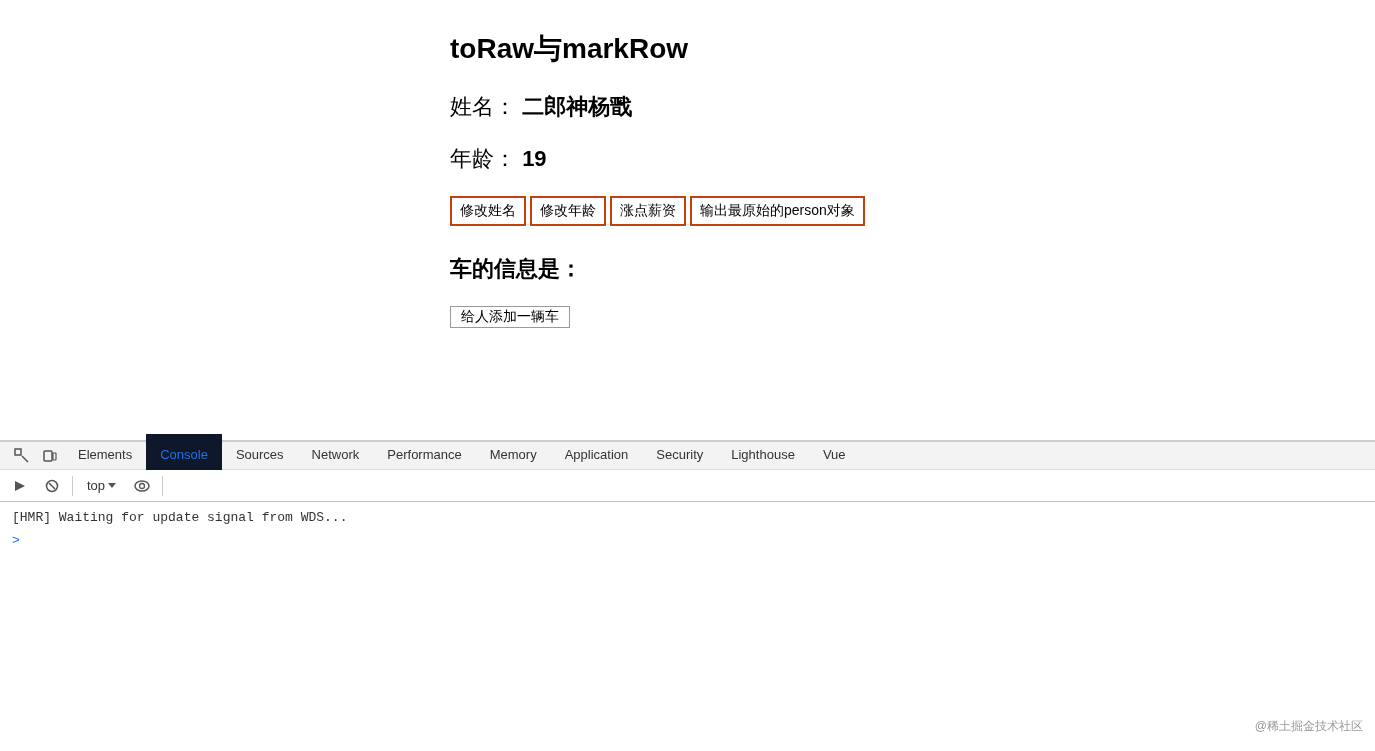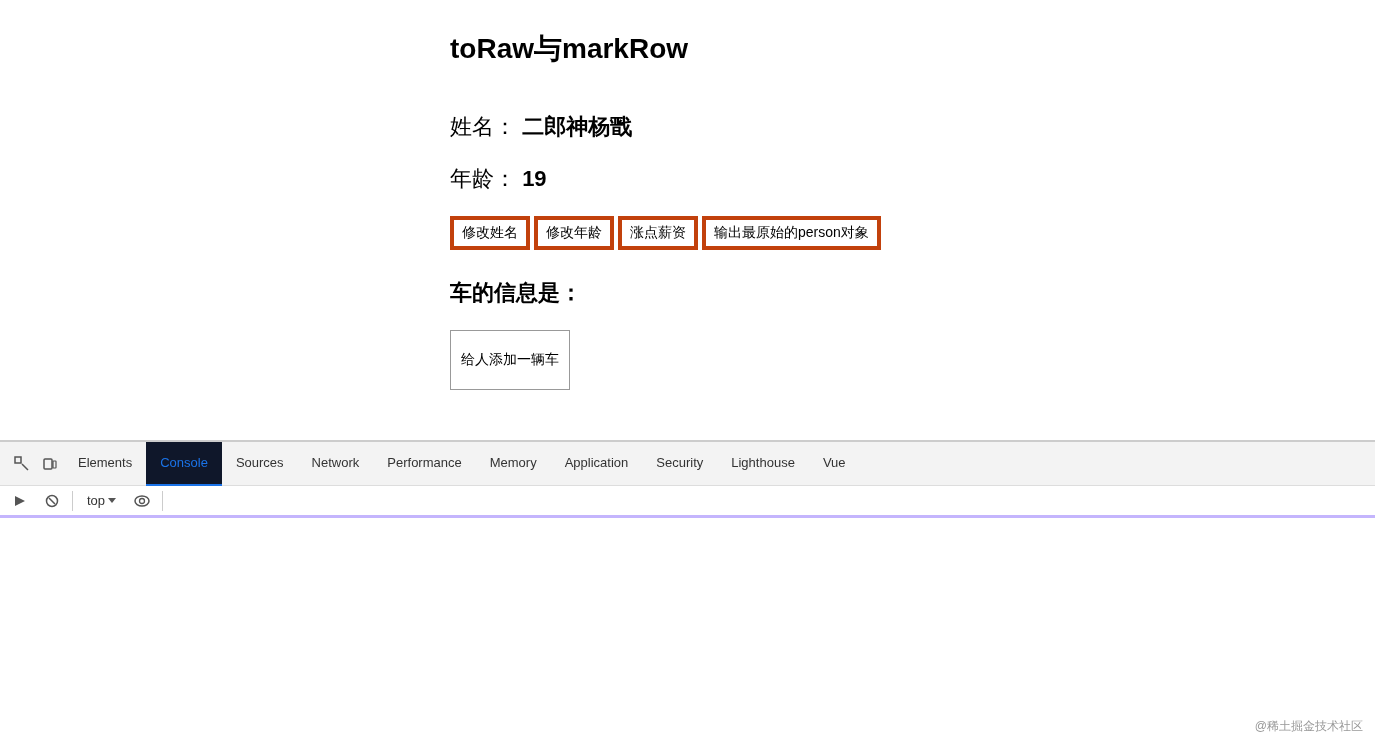--- a/index.html
+++ b/index.html
@@ -9,21 +9,21 @@
     #main-content {
       width: 100%;
       height: 440px;
       background: #fff;
       padding: 20px 0 20px 450px;
     }
 
     .page-title {
       font-size: 28px;
       font-weight: bold;
-      margin-bottom: 44px;
+      margin-bottom: 24px;
       margin-top: 10px;
       color: #000;
     }
 
     .info-row {
       font-size: 22px;
       font-weight: bold;
       margin-bottom: 22px;
       color: #000;
     }
@@ -36,59 +36,59 @@
       font-weight: bold;
     }
 
     .buttons-row {
       display: flex;
       gap: 4px;
       margin-bottom: 28px;
     }
 
     .action-btn {
-      border: 4px solid #c2410c;
+      border: 2px solid #c2410c;
       background: #fff;
       padding: 4px 8px;
       font-size: 14px;
       cursor: pointer;
       color: #000;
     }
 
     .section-title {
       font-size: 22px;
       font-weight: bold;
       margin-bottom: 22px;
       color: #000;
     }
 
     .add-car-btn {
       border: 1px solid #999;
       background: #fff;
-      padding: 20px 10px;
+      padding: 1px 10px;
       font-size: 14px;
       cursor: pointer;
       color: #000;
     }
 
     
     #devtools {
       width: 100%;
       height: 311px;
       border-top: 2px solid #ccc;
       background: #fff;
       display: flex;
       flex-direction: column;
     }
 
     
     #devtools-tabs {
       display: flex;
       align-items: center;
-      height: 44px;
+      height: 28px;
       border-bottom: 1px solid #ddd;
       background: #f3f3f3;
       padding: 0 8px;
       gap: 0;
     }
 
     .devtools-icon-btn {
       width: 28px;
       height: 28px;
       display: flex;
@@ -118,21 +118,21 @@
       color: #1a73e8;
       border-bottom: 2px solid #1a73e8;
       background: #0f172a;
     }
 
     
     #console-toolbar {
       display: flex;
       align-items: center;
       height: 32px;
-      border-bottom: 3px solid #c4b5fd;
+      border-bottom: 1px solid #c4b5fd;
       padding: 0 8px;
       gap: 8px;
       background: #fff;
     }
 
     .console-icon-btn {
       width: 24px;
       height: 24px;
       display: flex;
       align-items: center;
@@ -328,15 +328,19 @@
     </div>
     <button class="eye-icon-btn">
       <svg width="16" height="14" viewBox="0 0 16 14" fill="none">
         <ellipse cx="8" cy="7" rx="7" ry="5" stroke="#555" stroke-width="1.5" fill="none"></ellipse>
         <circle cx="8" cy="7" r="2.5" stroke="#555" stroke-width="1.3" fill="none"></circle>
       </svg>
     </button>
     <div class="console-separator"></div>
   </div>
 
+  <div id="console-output">
+    <div class="console-line hmr">[HMR] Waiting for update signal from WDS...</div>
+    <div class="console-prompt">&gt;</div>
+  </div>
 </div>
 
 <div id="watermark">@稀土掘金技术社区</div>
 
 </body></html>

